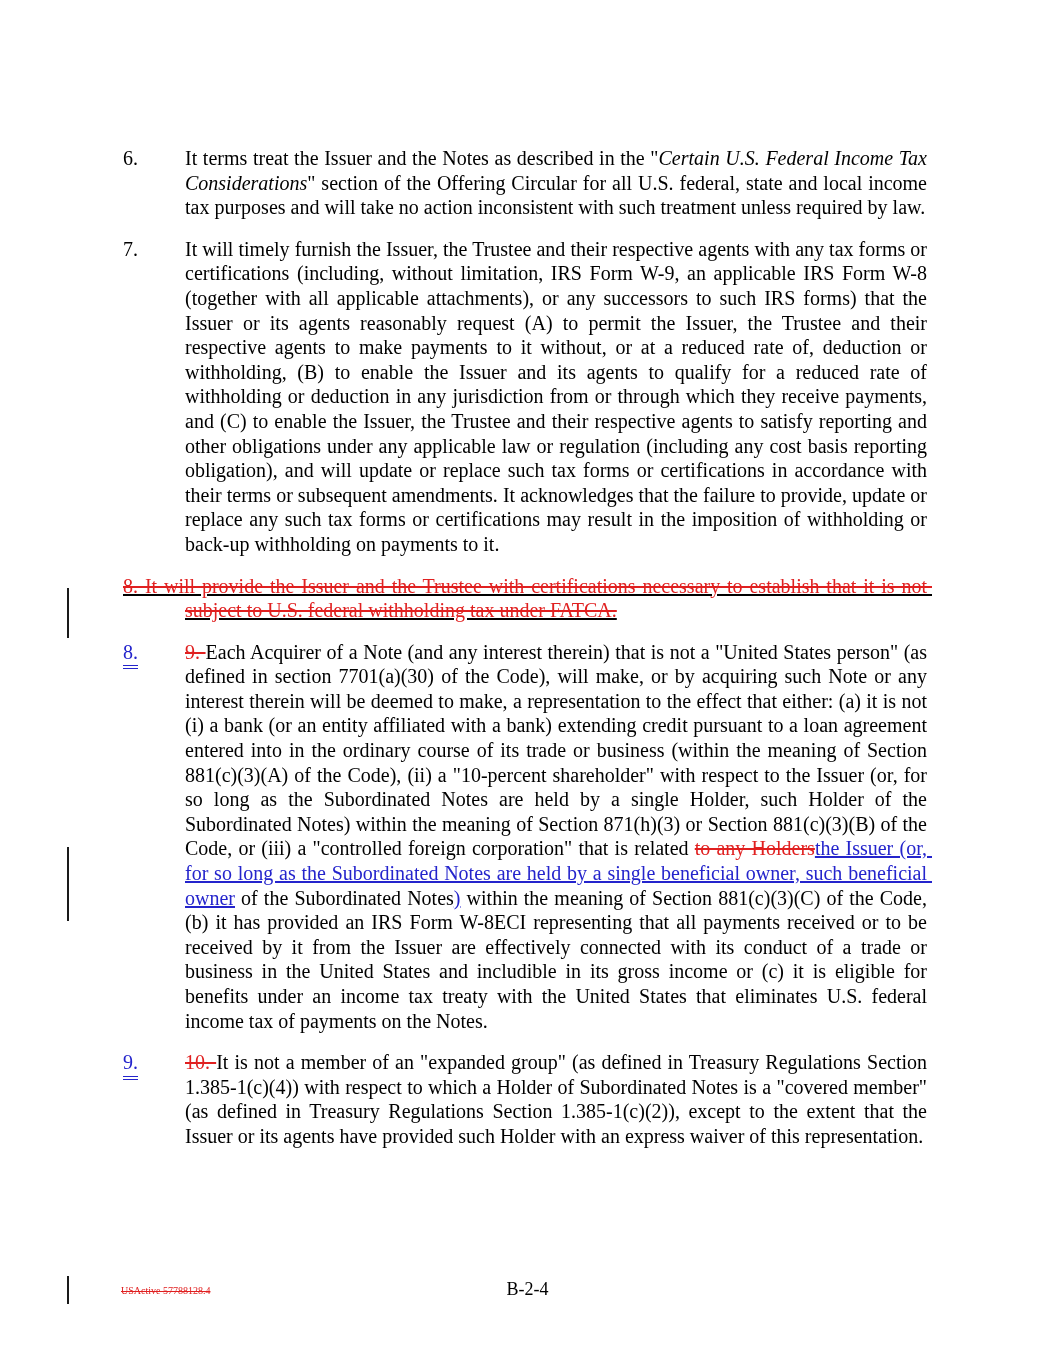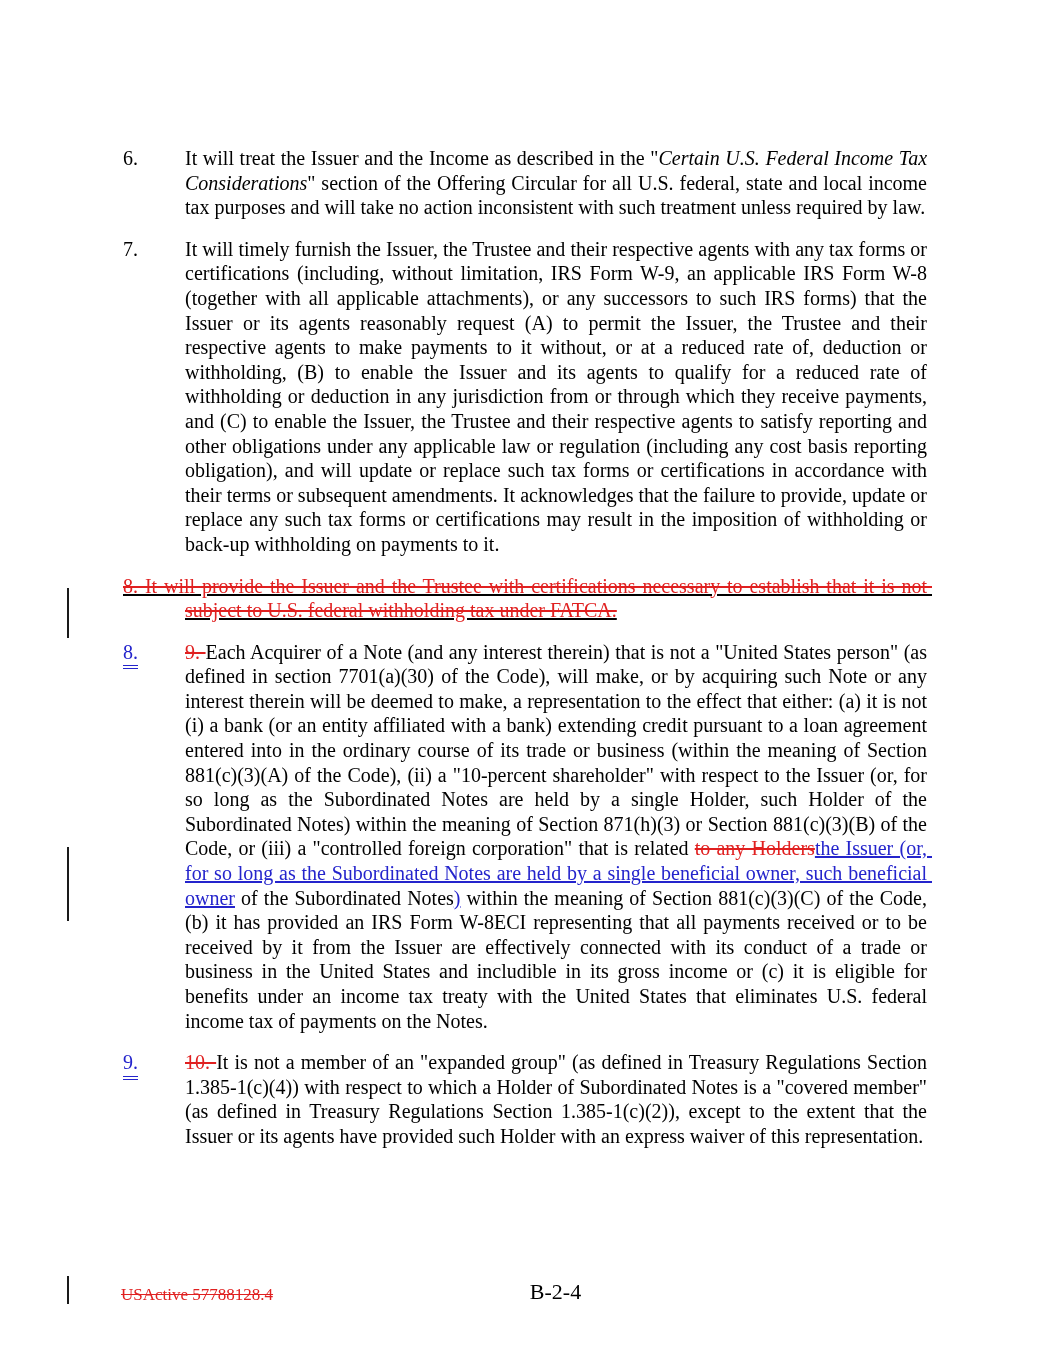--- a/index.html
+++ b/index.html
@@ -56,44 +56,43 @@
   }
   .change-bar {
     position: absolute;
     width: 2px;
     background: var(--bar-color);
   }
   .footer-docid {
     position: absolute;
     left: 121px;
     top: 1285px;
-    font-size: 17px;
+    font-size: 10px;
     font-family: "Liberation Serif", "DejaVu Serif", serif;
   }
   .footer-page {
     position: absolute;
     left: 50%;
     transform: translateX(-50%);
     top: 1279px;
-    font-size: 22px;
+    font-size: 18px;
     font-family: "Liberation Serif", "DejaVu Serif", serif;
     color: var(--text-color);
-    margin-left: 28px;
   }
 </style>
 </head>
 <body>
 
 <div class="page">
 
   <div class="content">
 
     <div class="para">
       <span class="num">6.</span>
-      <div class="body"><span class="seg">It will treat the Issuer and the Income as described in the "</span><span class="seg it">Certain U.S. Federal Income Tax Considerations</span><span class="seg">" section of the Offering Circular for all U.S. federal, state and local income tax purposes and will take no action inconsistent with such treatment unless required by law.</span></div>
+      <div class="body"><span class="seg">It terms treat the Issuer and the Notes as described in the "</span><span class="seg it">Certain U.S. Federal Income Tax Considerations</span><span class="seg">" section of the Offering Circular for all U.S. federal, state and local income tax purposes and will take no action inconsistent with such treatment unless required by law.</span></div>
     </div>
 
     <div class="para">
       <span class="num">7.</span>
       <div class="body"><span class="seg">It will timely furnish the Issuer, the Trustee and their respective agents with any tax forms or certifications (including, without limitation, IRS Form W-9, an applicable IRS Form W-8 (together with all applicable attachments), or any successors to such IRS forms) that the Issuer or its agents reasonably request (A) to permit the Issuer, the Trustee and their respective agents to make payments to it without, or at a reduced rate of, deduction or withholding, (B) to enable the Issuer and its agents to qualify for a reduced rate of withholding or deduction in any jurisdiction from or through which they receive payments, and (C) to enable the Issuer, the Trustee and their respective agents to satisfy reporting and other obligations under any applicable law or regulation (including any cost basis reporting obligation), and will update or replace such tax forms or certifications in accordance with their terms or subsequent amendments. It acknowledges that the failure to provide, update or replace any such tax forms or certifications may result in the imposition of withholding or back-up withholding on payments to it.</span></div>
     </div>
 
     <div class="para no-num">
       <div class="body"><span class="seg del">8. It will provide the Issuer and the Trustee with certifications necessary to establish that it is not subject to U.S. federal withholding tax under FATCA.</span></div>
     </div>

